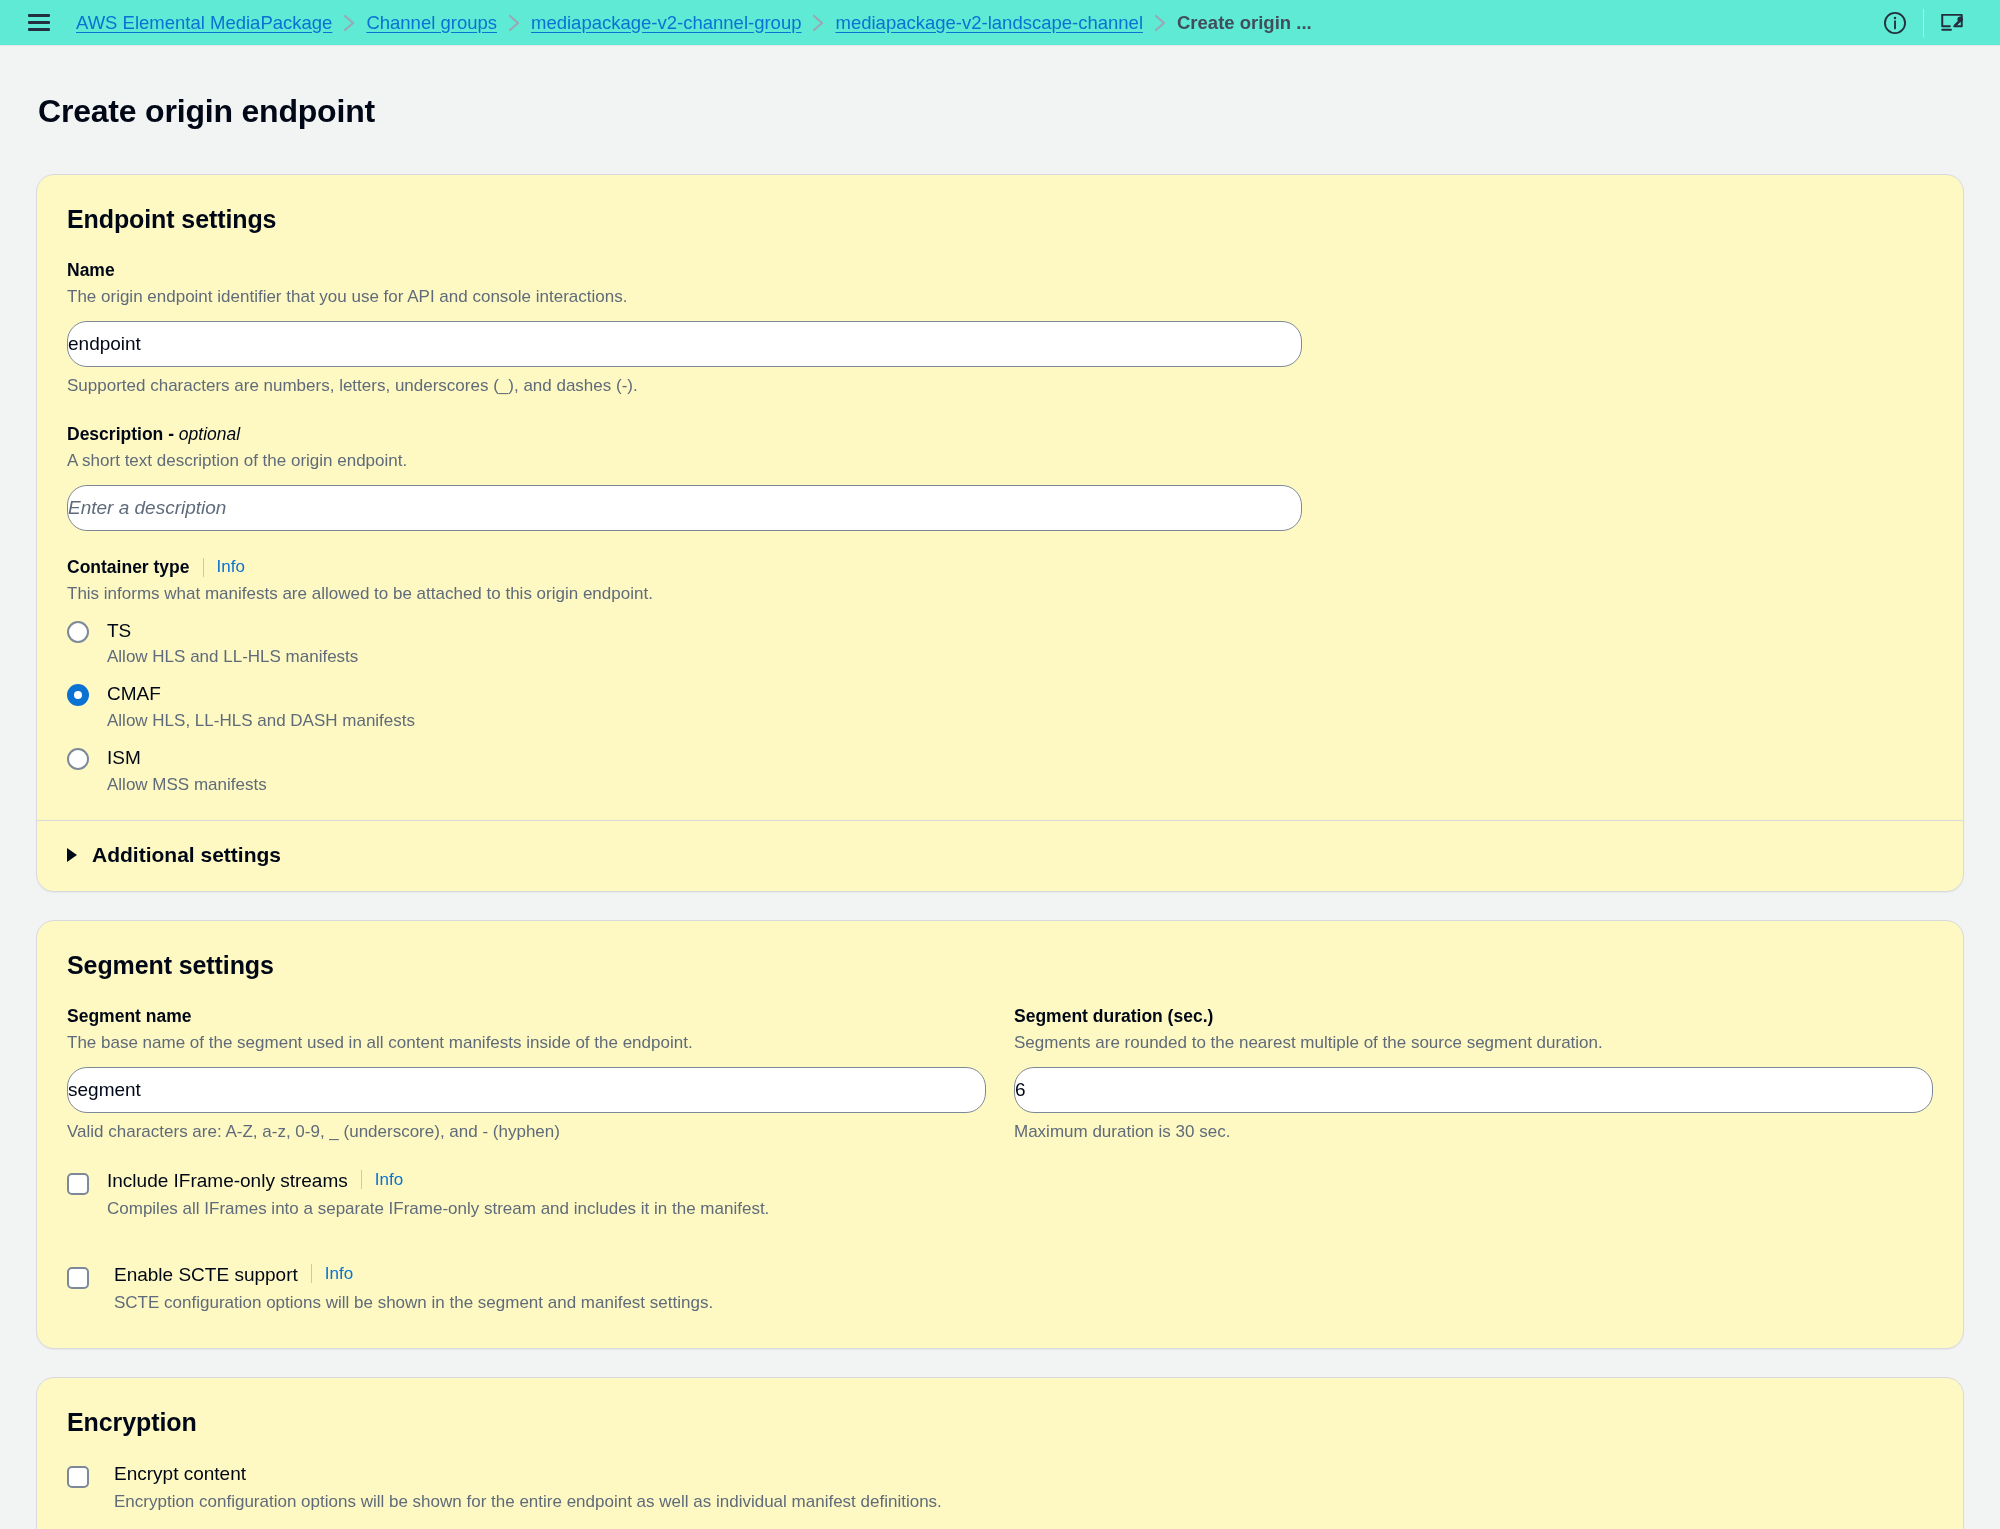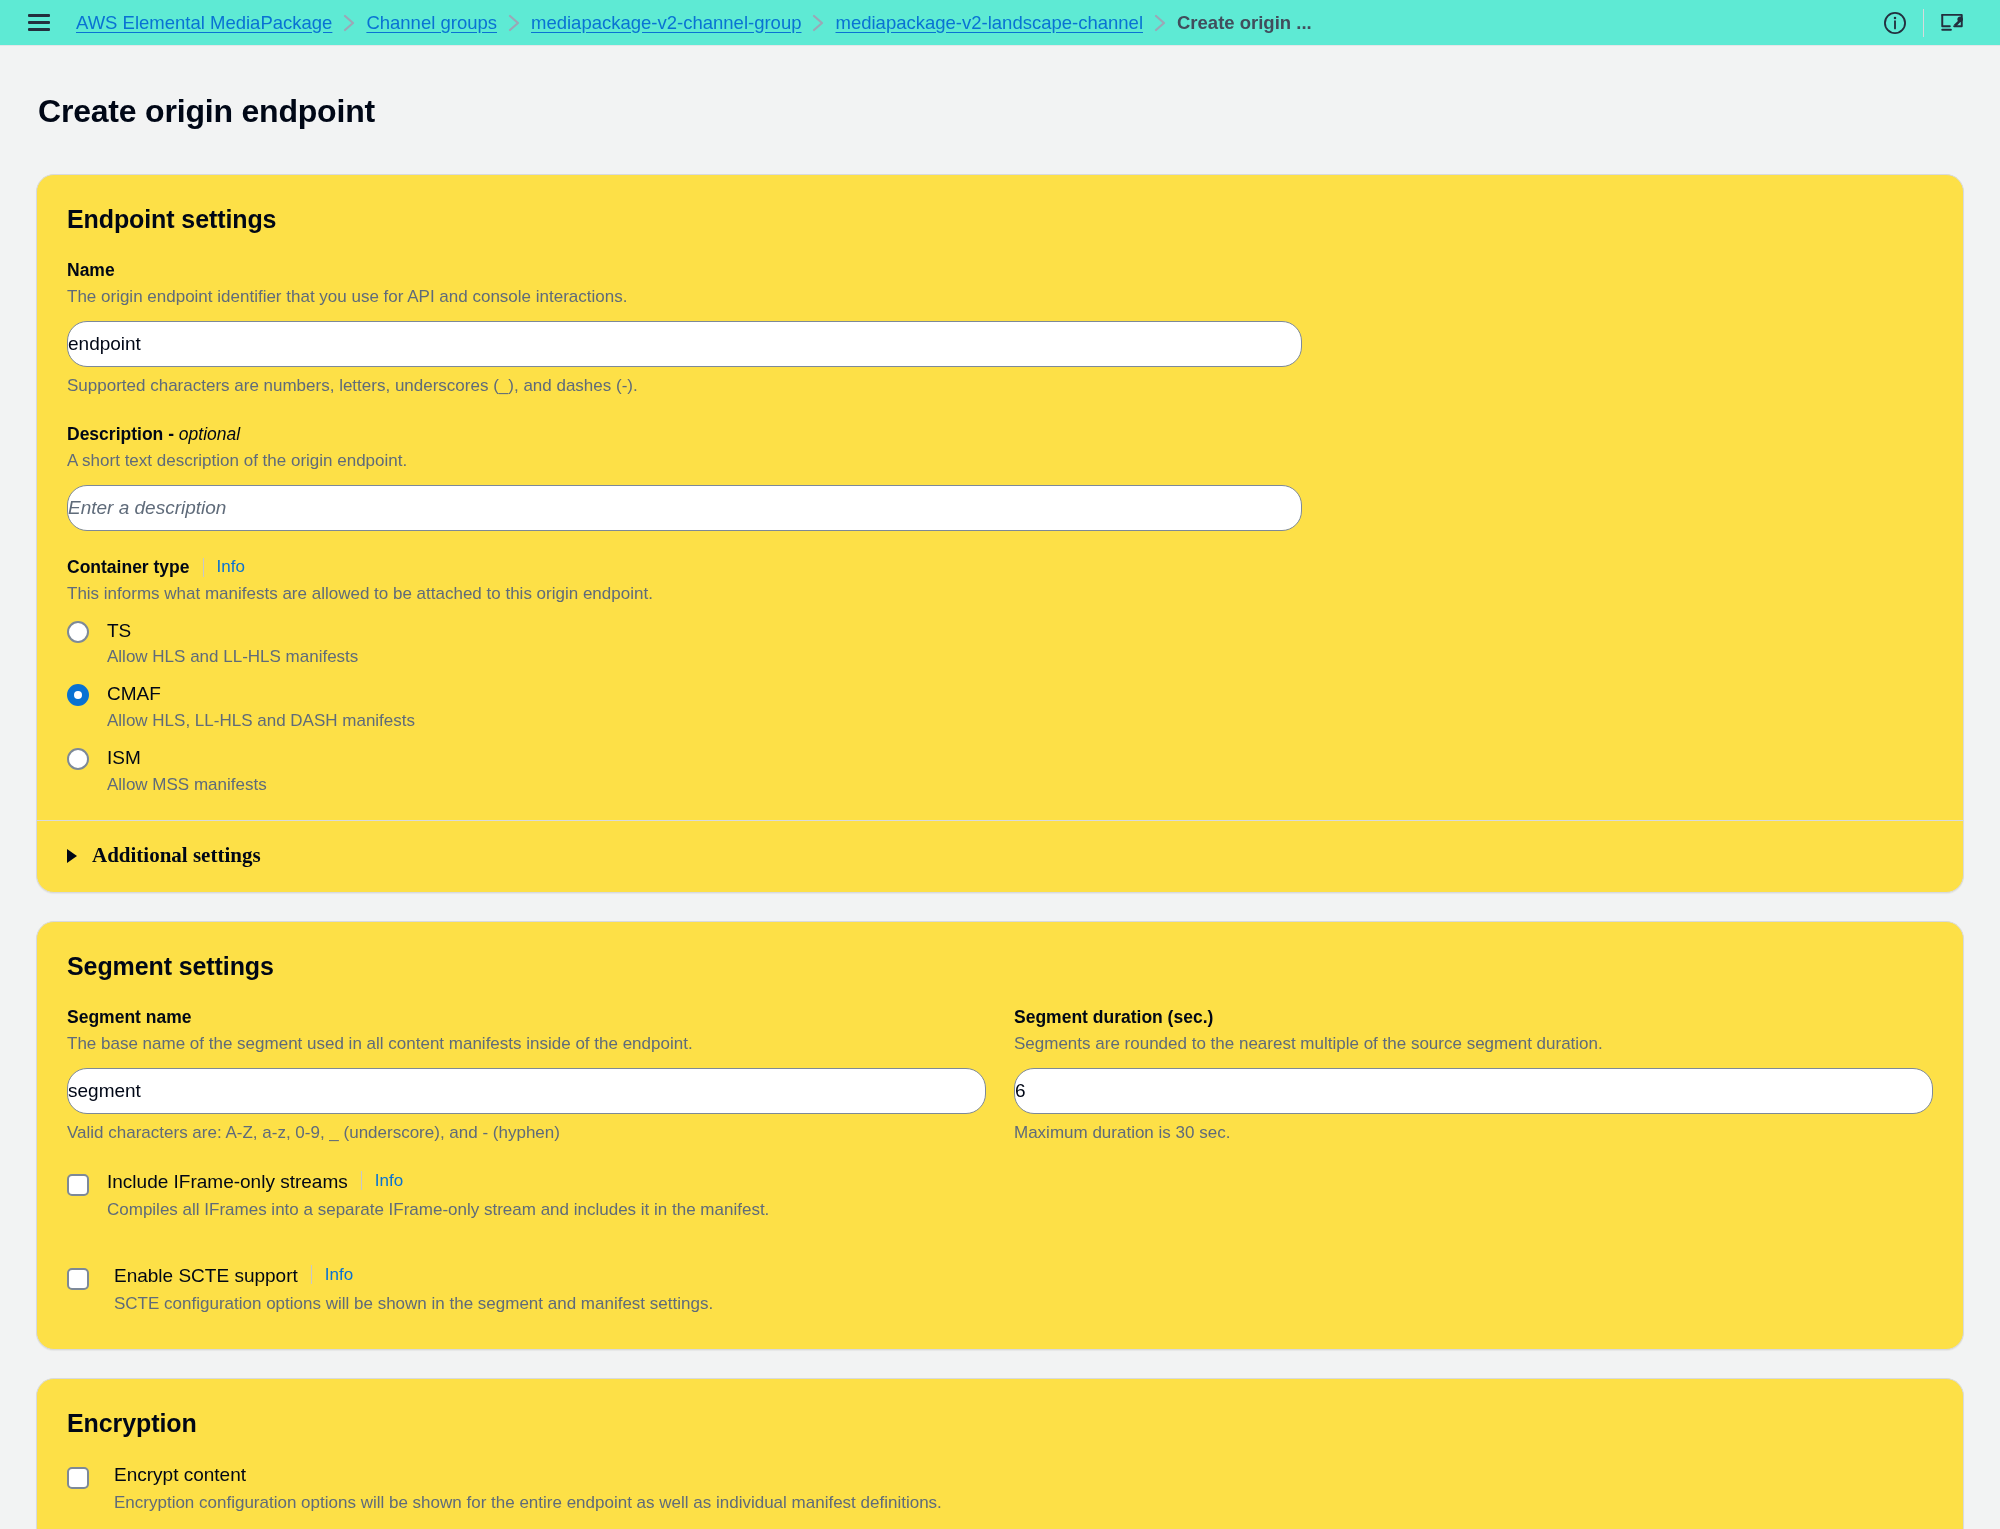--- a/index.html
+++ b/index.html
@@ -59,21 +59,21 @@
     font-size: 32px;
     font-weight: 700;
     color: #000716;
     letter-spacing: -0.2px;
     padding: 26px 0 0 38px;
   }
 
   
   .wrap { padding: 22px 36px 30px 36px; }
   .card {
-    background: #fde047;
+    background: #fef9c3;
     border: 1px solid #d8dade;
     border-radius: 18px;
     margin-bottom: 28px;
     box-shadow: 0 1px 1px rgba(0,7,22,0.05);
     overflow: hidden;
   }
   .card-body { padding: 30px 30px 34px 30px; }
   .card-body.tight { padding-bottom: 24px; }
 
   .card-title {
@@ -172,21 +172,21 @@
     padding: 22px 30px 24px 30px;
     cursor: pointer;
   }
   .expander-arrow {
     width: 0; height: 0; flex: none;
     border-left: 10px solid #000716;
     border-top: 7px solid transparent;
     border-bottom: 7px solid transparent;
     margin-right: 15px;
   }
-  .expander-label { font-size: 21px; font-weight: 700; color: #000716; font-family: Liberation Serif, serif; }
+  .expander-label { font-size: 21px; font-weight: 700; color: #000716; }
 
   
   .grid2 {
     display: grid;
     grid-template-columns: 1fr 1fr;
     column-gap: 28px;
   }
 </style>
 </head>
 <body>

